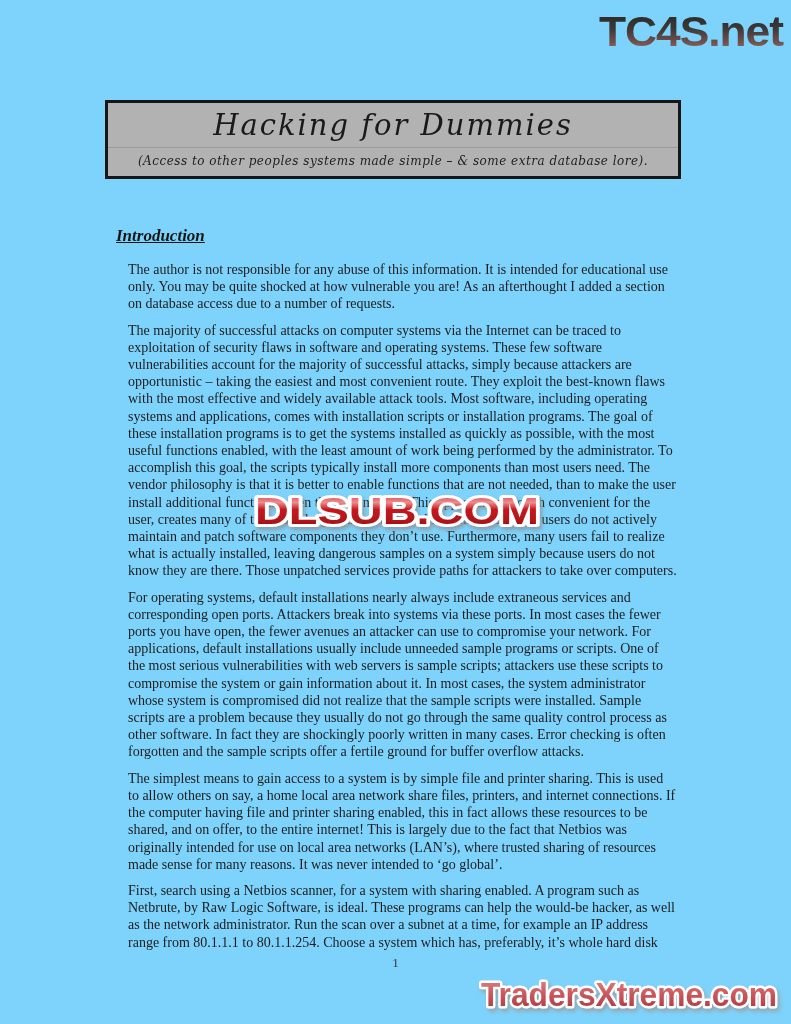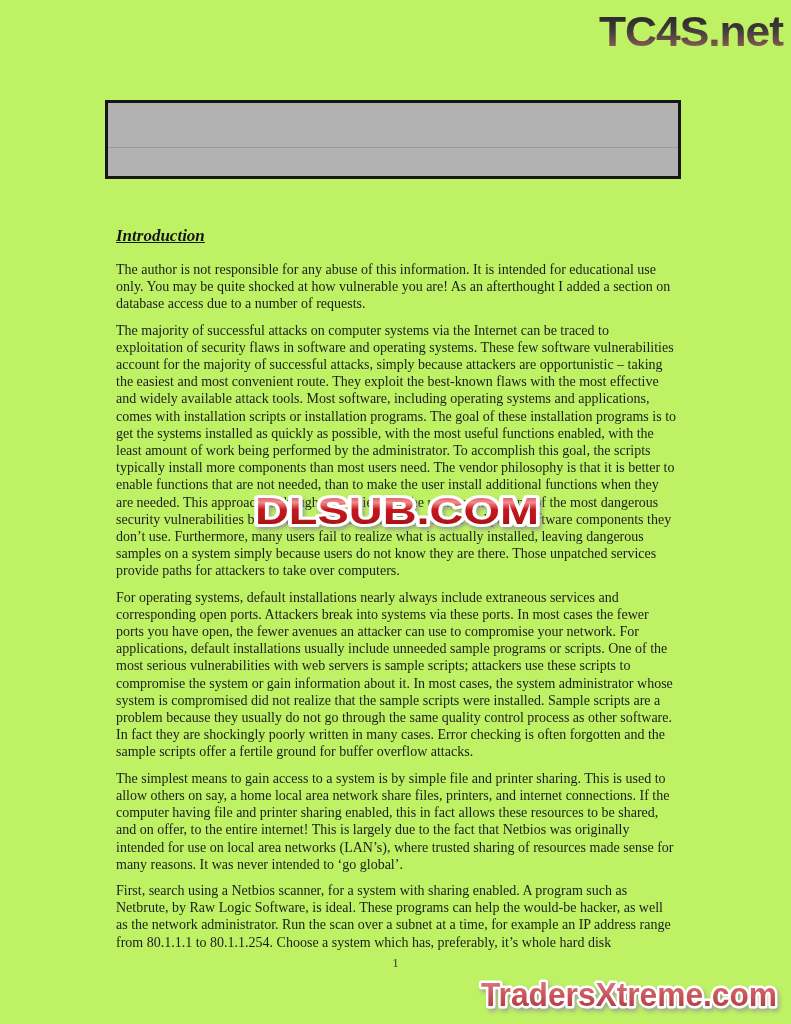--- a/index.html
+++ b/index.html
@@ -1,17 +1,17 @@
 <!DOCTYPE html>
 <html><head>
 <meta charset="utf-8">
 <style>
   html,body { margin:0; padding:0; background:#ffffff; }
   .page {
-    position:relative; width:791px; height:1024px; background:#bef264;
+    position:relative; width:791px; height:1024px; background:#7dd3fc;
     font-family:"Liberation Serif", serif; overflow:hidden; color:#1c1c1c;
   }
   
   .tc4s-logo { position:absolute; top:4px; right:4px; }
   
   .banner {
     position:absolute; left:105px; top:100px; width:570px; height:73px;
     background:#b2b2b2; border:3px solid #161616;
   }
   .banner-title {
@@ -24,21 +24,21 @@
     position:absolute; top:51px; left:0; width:100%; text-align:center;
     font-family:"DejaVu Serif", serif; font-style:italic; font-size:12px;
     letter-spacing:0.5px; color:#222;
   }
   
   .content { position:absolute; left:116px; top:216px; width:561px; }
   .intro-heading {
     font-size:17px; font-weight:bold; font-style:italic;
     text-decoration:underline; margin:10px 0 15px 0; color:#161616;
   }
-  .content p { font-size:14px; line-height:17.2px; margin:0 0 9px 0;font-family:Liberation Serif, serif; }
+  .content p { font-size:14px; line-height:17.2px; margin:0 0 9px 12px;font-family:Liberation Serif, serif; }
   
   .watermark { position:absolute; left:245px; top:488px; pointer-events:none; }
   
   .page-number {
     position:absolute; left:368px; top:955px; width:55px; text-align:center;
     font-size:13px; color:#3d3d3d;
   }
   .traders-logo { position:absolute; right:6px; bottom:2px; }
   svg text { font-family:"Liberation Sans", sans-serif; }
 </style>
@@ -55,21 +55,23 @@
           <stop offset="0.45" stop-color="#3c3837"></stop>
           <stop offset="0.75" stop-color="#74524e"></stop>
           <stop offset="1" stop-color="#a3827c"></stop>
         </linearGradient>
       </defs>
       <text x="96" y="42" text-anchor="middle" font-size="43" font-weight="bold" letter-spacing="-1" textLength="184" lengthAdjust="spacingAndGlyphs" fill="url(#tc4s-grad)">TC4S.net</text>
     </svg>
   </div>
 
   <div class="banner">
+    <div class="banner-title">Hacking for Dummies</div>
     <div class="banner-divider"></div>
+    <div class="banner-subtitle">(Access to other peoples systems made simple – &amp; some extra database lore).</div>
   </div>
 
   <div class="content">
     <h1 class="intro-heading">Introduction</h1>
     <p>The author is not responsible for any abuse of this information. It is intended for educational use only. You may be quite shocked at how vulnerable you are! As an afterthought I added a section on database access due to a number of requests.</p>
     <p>The majority of successful attacks on computer systems via the Internet can be traced to exploitation of security flaws in software and operating systems. These few software vulnerabilities account for the majority of successful attacks, simply because attackers are opportunistic – taking the easiest and most convenient route. They exploit the best-known flaws with the most effective and widely available attack tools. Most software, including operating systems and applications, comes with installation scripts or installation programs. The goal of these installation programs is to get the systems installed as quickly as possible, with the most useful functions enabled, with the least amount of work being performed by the administrator. To accomplish this goal, the scripts typically install more components than most users need. The vendor philosophy is that it is better to enable functions that are not needed, than to make the user install additional functions when they are needed. This approach, although convenient for the user, creates many of the most dangerous security vulnerabilities because users do not actively maintain and patch software components they don’t use. Furthermore, many users fail to realize what is actually installed, leaving dangerous samples on a system simply because users do not know they are there. Those unpatched services provide paths for attackers to take over computers.</p>
     <p>For operating systems, default installations nearly always include extraneous services and corresponding open ports. Attackers break into systems via these ports. In most cases the fewer ports you have open, the fewer avenues an attacker can use to compromise your network. For applications, default installations usually include unneeded sample programs or scripts. One of the most serious vulnerabilities with web servers is sample scripts; attackers use these scripts to compromise the system or gain information about it. In most cases, the system administrator whose system is compromised did not realize that the sample scripts were installed. Sample scripts are a problem because they usually do not go through the same quality control process as other software. In fact they are shockingly poorly written in many cases. Error checking is often forgotten and the sample scripts offer a fertile ground for buffer overflow attacks.</p>
     <p>The simplest means to gain access to a system is by simple file and printer sharing. This is used to allow others on say, a home local area network share files, printers, and internet connections. If the computer having file and printer sharing enabled, this in fact allows these resources to be shared, and on offer, to the entire internet! This is largely due to the fact that Netbios was originally intended for use on local area networks (LAN’s), where trusted sharing of resources made sense for many reasons. It was never intended to ‘go global’.</p>
     <p>First, search using a Netbios scanner, for a system with sharing enabled. A program such as Netbrute, by Raw Logic Software, is ideal. These programs can help the would-be hacker, as well as the network administrator. Run the scan over a subnet at a time, for example an IP address range from 80.1.1.1 to 80.1.1.254. Choose a system which has, preferably, it’s whole hard disk</p>
   </div>

